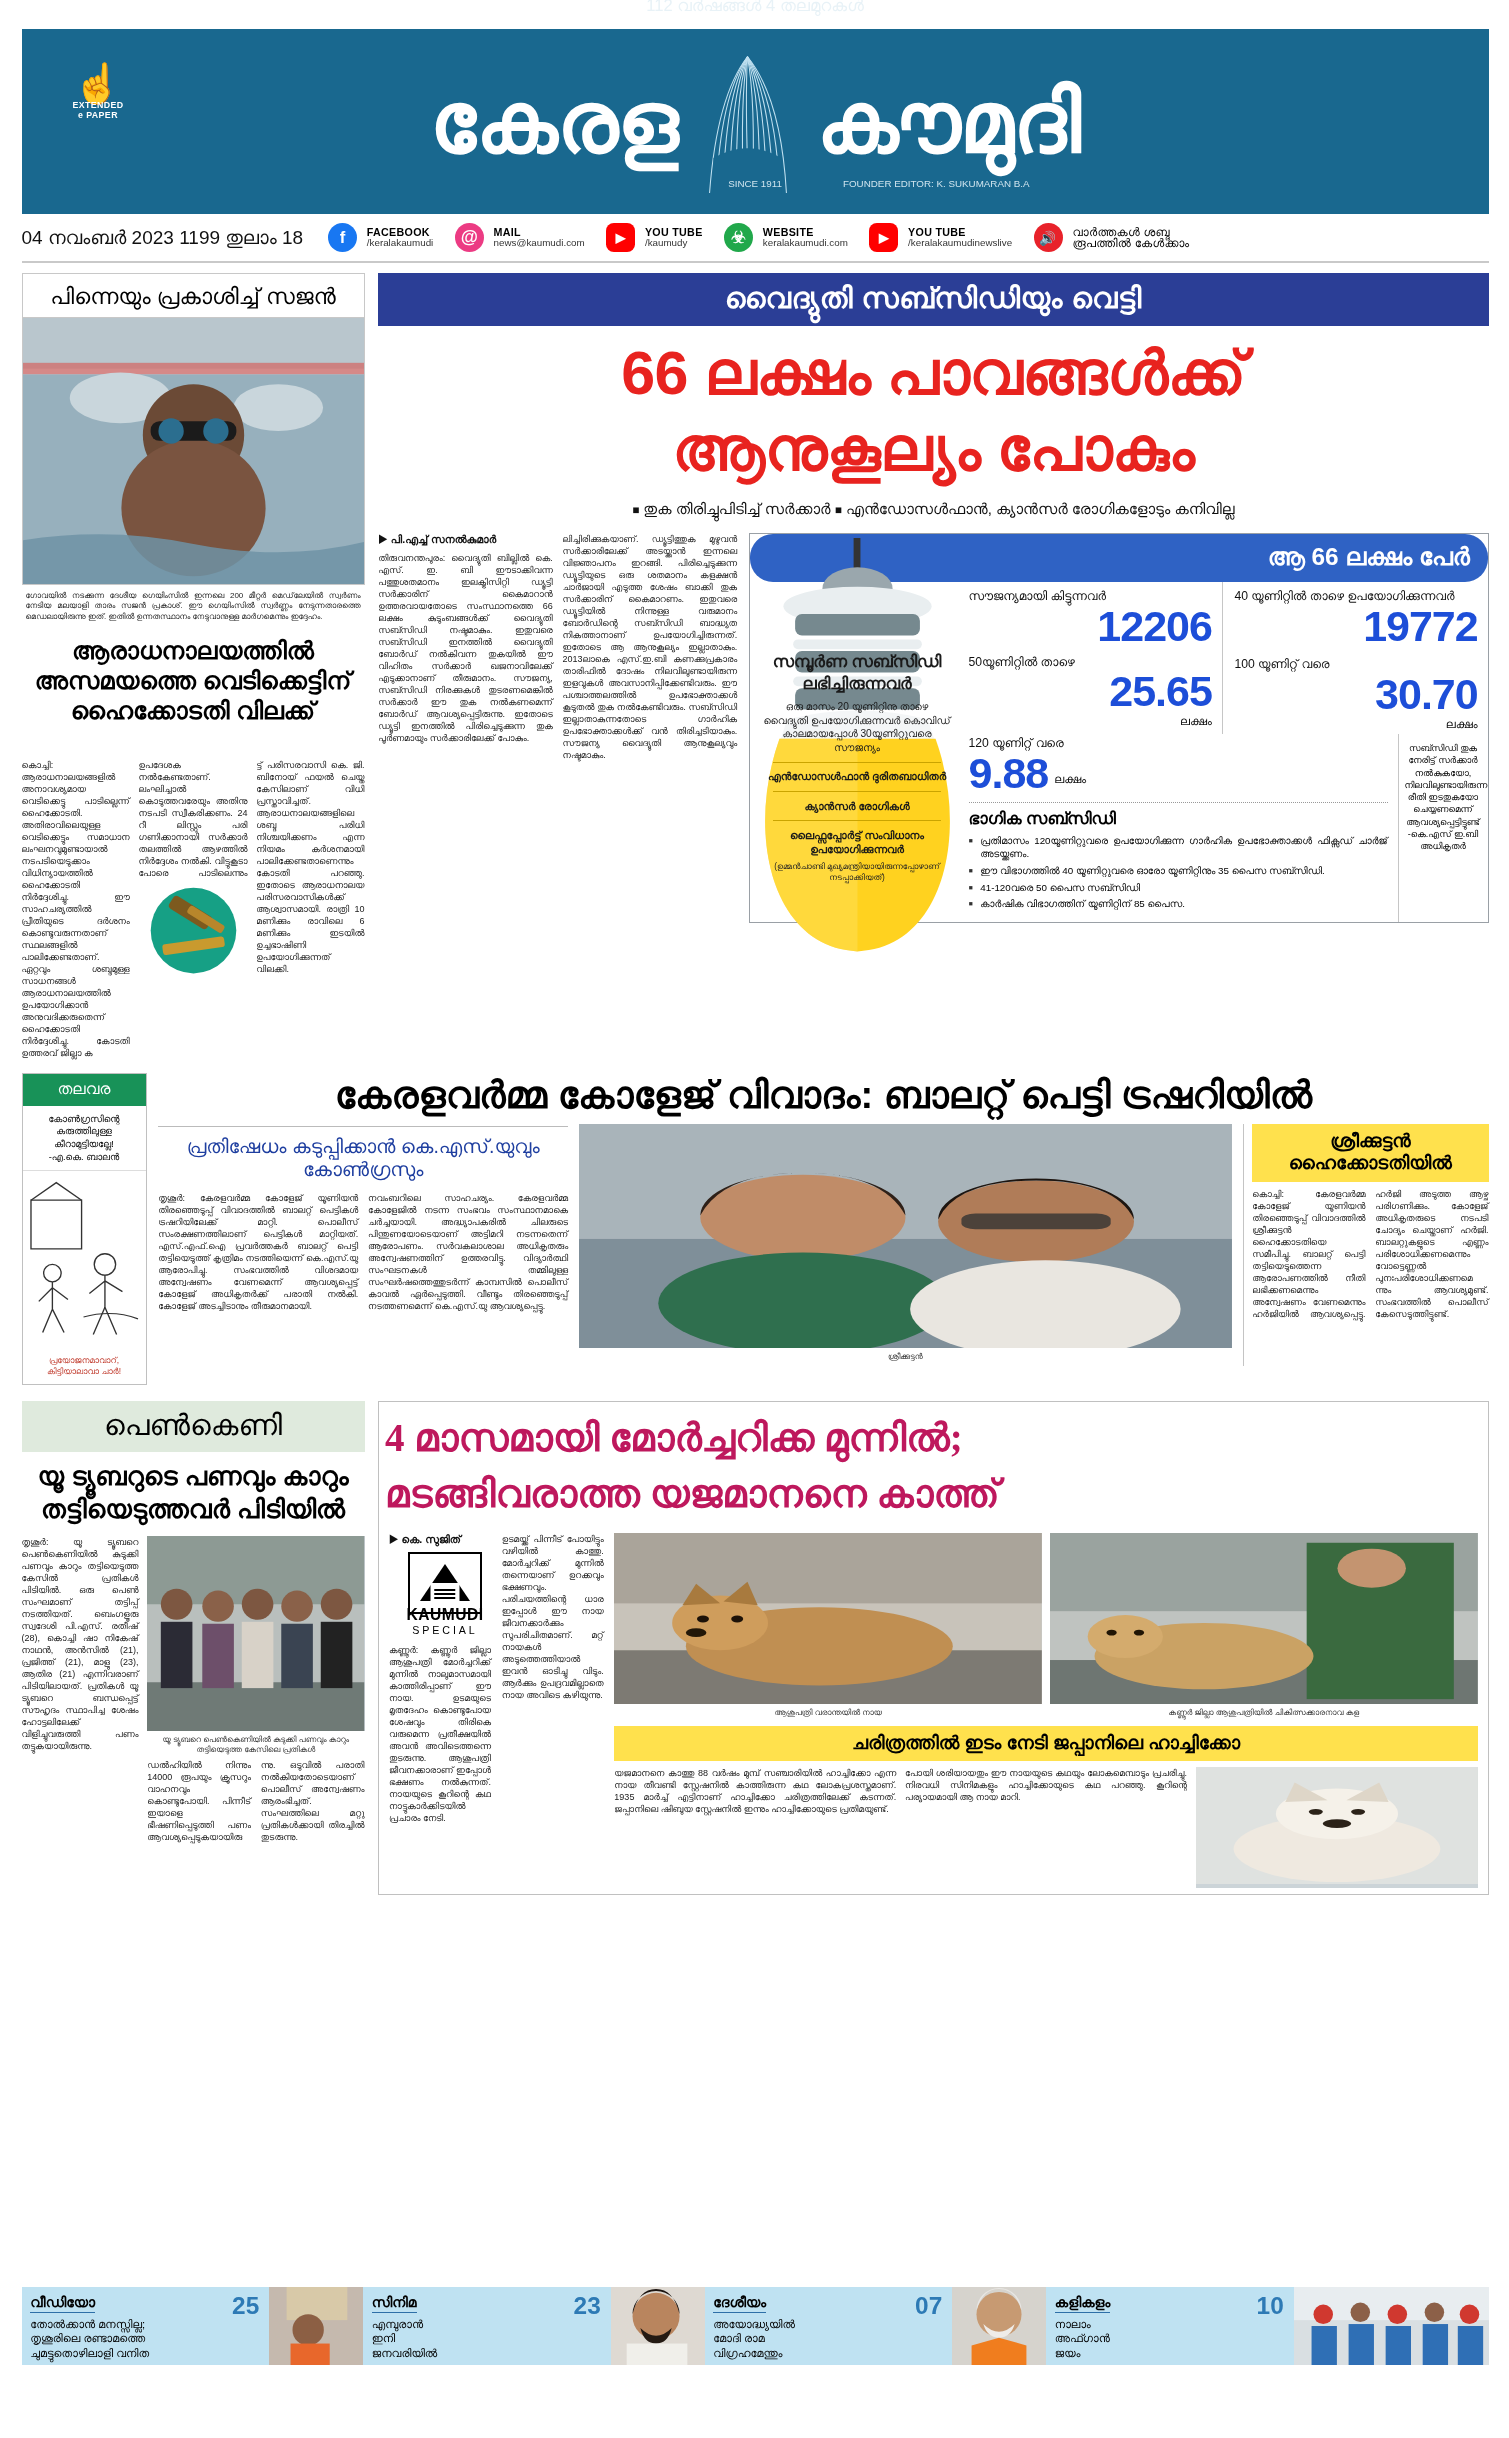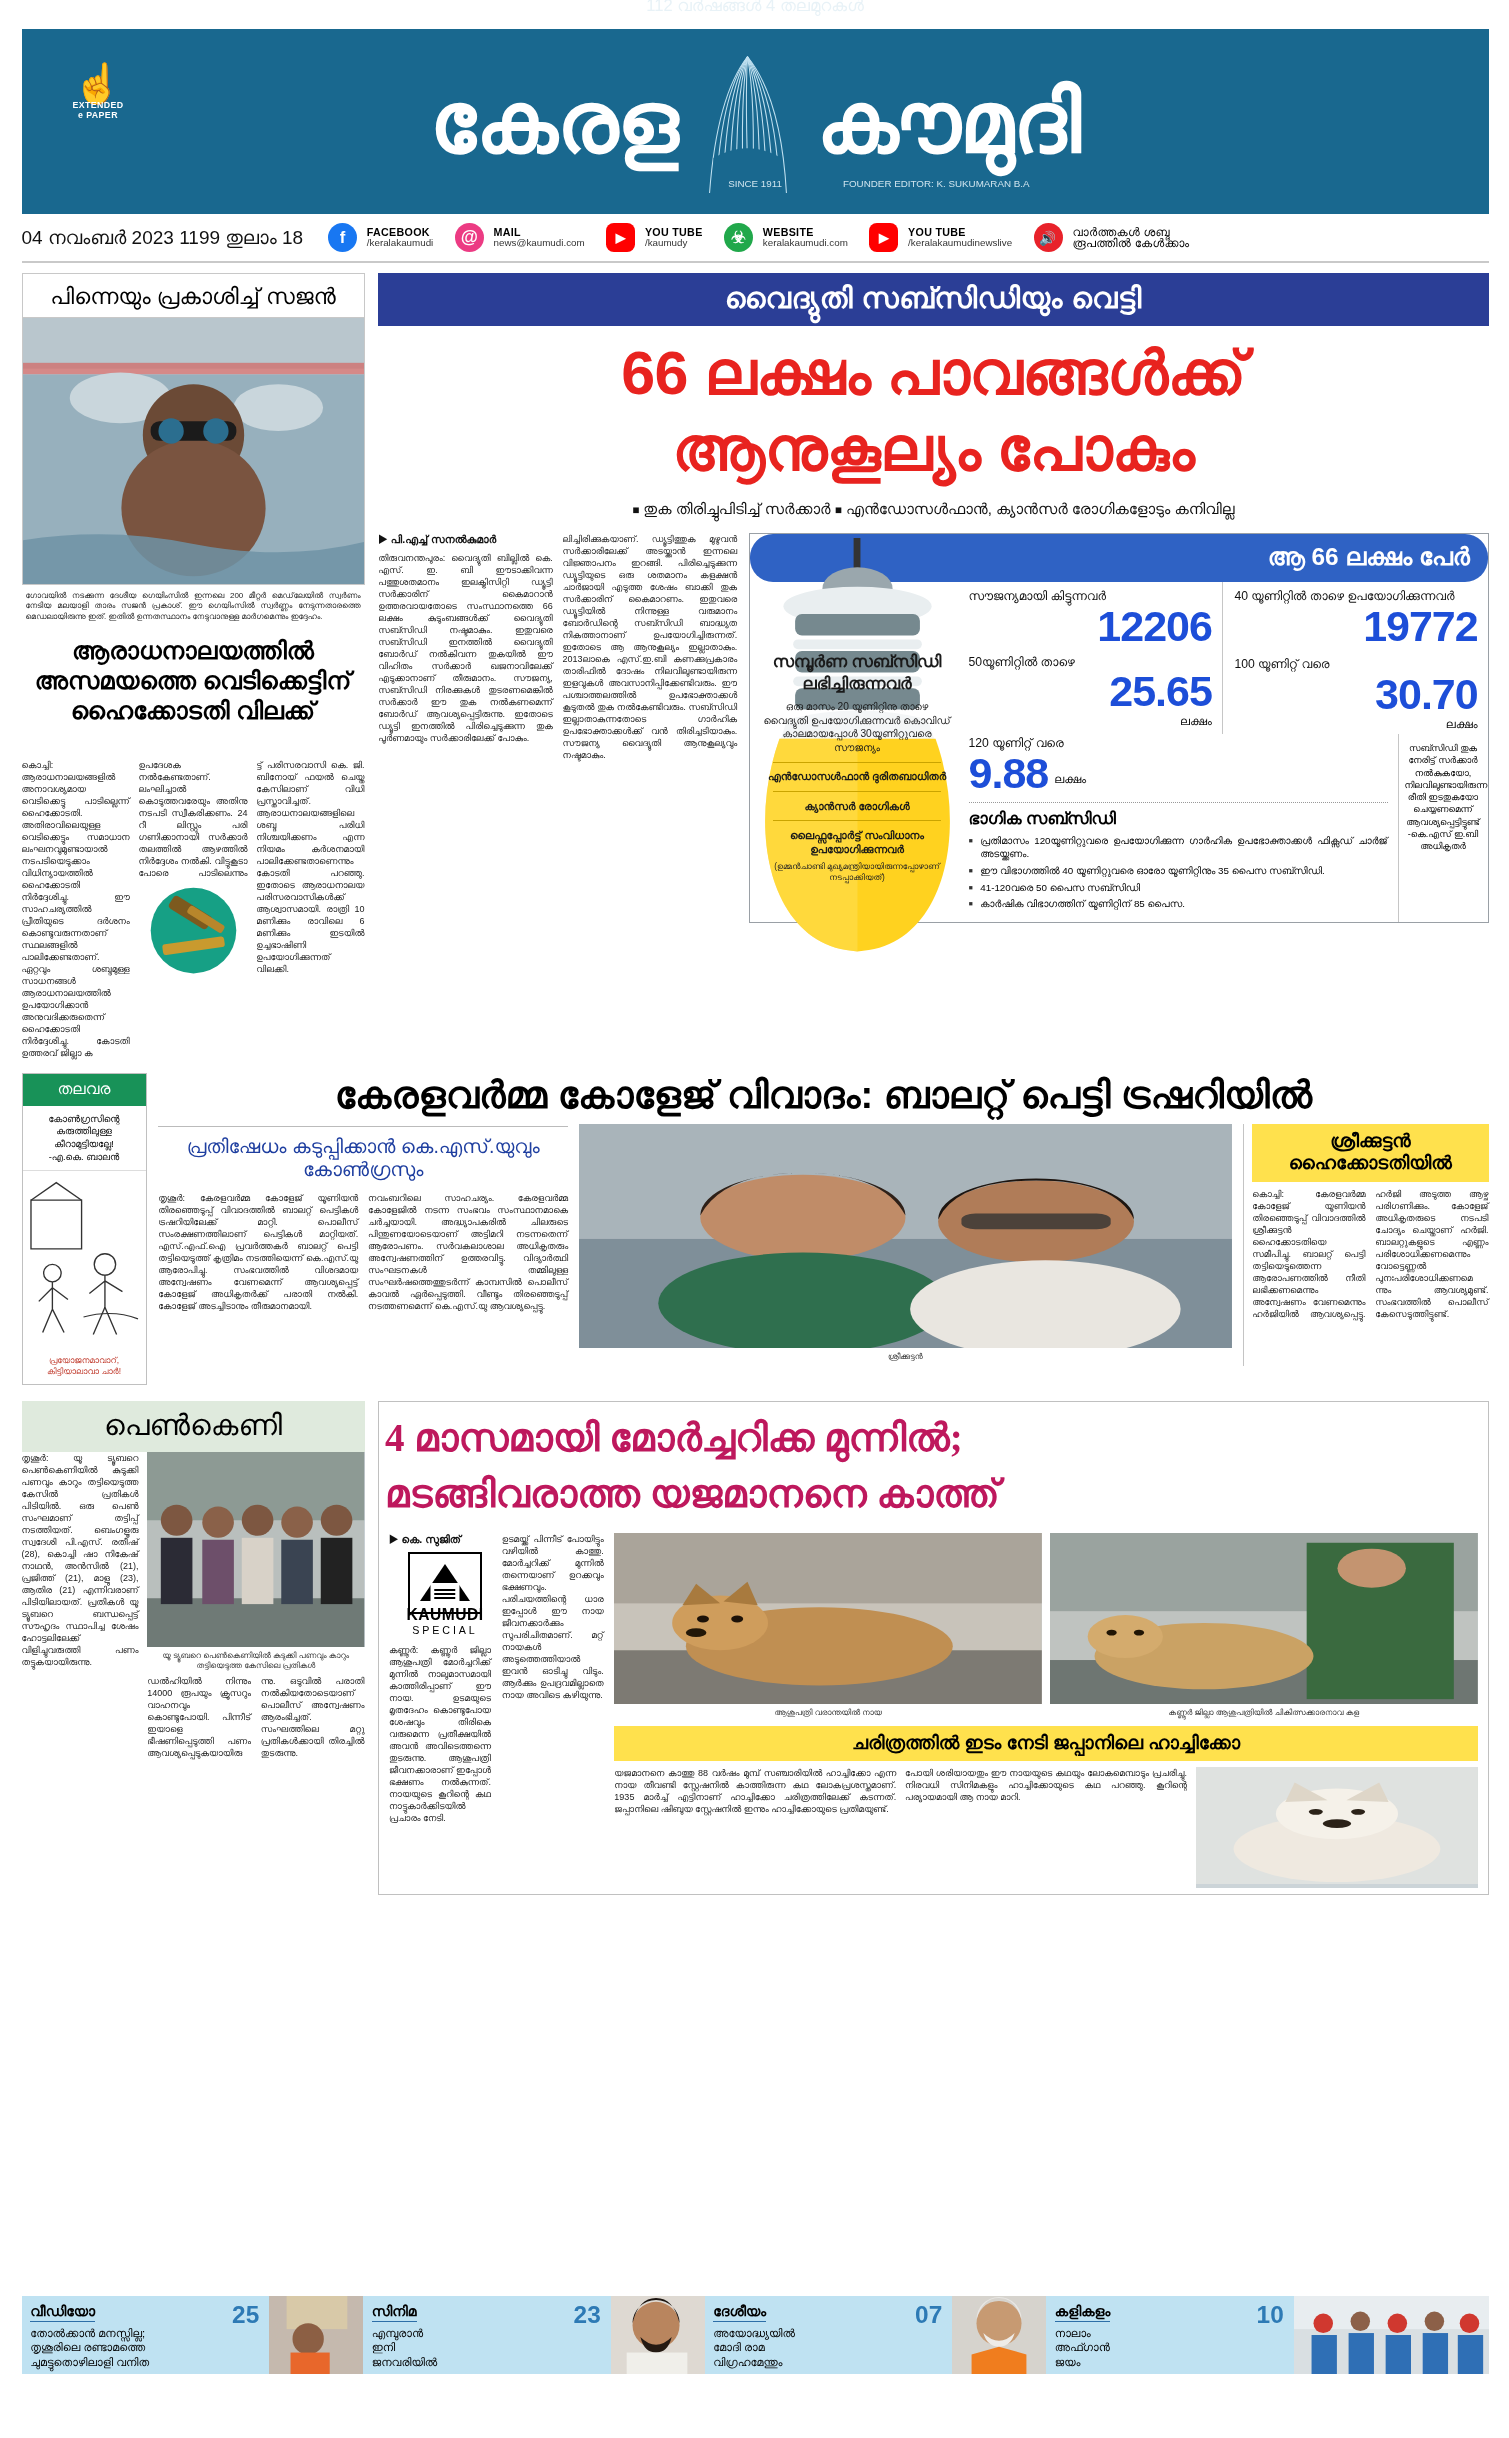--- a/index.html
+++ b/index.html
@@ -157,21 +157,21 @@
   .b3-right { flex:1; border:1px solid #c0c0c0; padding: 0 0 5.9px; }
   .greenbar { background:#dfeadd; font-size: 29px; text-align:center; padding: 7.8px 0 9.8px; }
   .hd3 { font-size: 26px; font-weight:bold; line-height: 33px; text-align:center; padding: 7.8px 0 9.8px; }
   .hd-pink { color:#be185d; font-size: 39px; font-weight:bold; line-height: 47px; text-align:left; padding: 11.7px 5.9px 9.8px; font-family: Liberation Serif, serif; }
 
   .ks-badge { width: 112px; text-align:center; margin: 3.9px auto 7.8px; }
   .ks-name { font-size: 15.6px; font-weight:bold; letter-spacing:0.5px; margin-top:-7.8px; }
   .ks-sub { font-size: 10.7px; letter-spacing: 2.9px; }
 
   
-  .bottom-strip { position:absolute; left:21.5px; right:21.5px; bottom: 93px; display:flex; height: 78px; }
+  .bottom-strip { position:absolute; left:21.5px; right:21.5px; bottom: 102px; display:flex; height: 78px; }
   .bs-cell { background:#bfe2f2; flex:1; padding: 5.9px 8.8px; position:relative; }
   .bs-hd { font-size: 14px; font-weight:bold; border-bottom:1px solid #2d6fa8; display:inline-block; padding-bottom:1px;}
   .bs-no { position:absolute; right: 9.8px; top: 4.9px; font-size: 24.4px; font-weight:bold; color:#2d7ab5; }
   .bs-txt { font-size: 11.2px; line-height: 14.6px; margin-top: 3.9px; }
   .bs-img { width: 94px; flex:none; background:#cfd8dd; overflow:hidden; position:relative;}
 
   .pic { position:relative; overflow:hidden; background:#ccd4d8; }
   .pcap { font-size: 8px; text-align:center; padding:3.9px 2px; color:#333; }
 </style>
 </head>
@@ -448,20 +448,21 @@
           <div class="yellowbar mal">ശ്രീക്കുട്ടൻ ഹൈക്കോടതിയിൽ</div>
           <div class="body-col mal" style="margin-top:5.9px; column-count:2;">കൊച്ചി: കേരളവർമ്മ കോളേജ് യൂണിയൻ തിരഞ്ഞെടുപ്പ് വിവാദത്തിൽ ശ്രീക്കുട്ടൻ ഹൈക്കോടതിയെ സമീപിച്ചു. ബാലറ്റ് പെട്ടി തട്ടിയെടുത്തെന്ന ആരോപണത്തിൽ നീതി ലഭിക്കണമെന്നും അന്വേഷണം വേണമെന്നും ഹർജിയിൽ ആവശ്യപ്പെട്ടു. ഹർജി അടുത്ത ആഴ്ച പരിഗണിക്കും. കോളേജ് അധികൃതരുടെ നടപടി ചോദ്യം ചെയ്താണ് ഹർജി. ബാലറ്റുകളുടെ എണ്ണം പരിശോധിക്കണമെന്നും വോട്ടെണ്ണൽ പുനഃപരിശോധിക്കണമെന്നും ആവശ്യമുണ്ട്. സംഭവത്തിൽ പൊലീസ് കേസെടുത്തിട്ടുണ്ട്.</div>
         </div>
       </div>
     </div>
   </div>
 
   <div class="band3">
     <div class="b3-left">
       <div class="greenbar mal">പെൺകെണി</div>
+      <div class="hd3 mal">യൂ ട്യൂബറുടെ പണവും കാറും തട്ടിയെടുത്തവർ പിടിയിൽ</div>
       <div style="display:flex; gap:8.8px;">
         <div class="body-col mal" style="width:117px;flex:none">തൃശൂർ: യൂ ട്യൂബറെ പെൺകെണിയിൽ കുടുക്കി പണവും കാറും തട്ടിയെടുത്ത കേസിൽ പ്രതികൾ പിടിയിൽ. ഒരു പെൺ സംഘമാണ് തട്ടിപ്പ് നടത്തിയത്. ബെംഗളൂരു സ്വദേശി പി.എസ്. രതീഷ് (28), കൊച്ചി ഷാ നികേഷ് നാഥൻ, അൻസിൽ (21), പ്രജിത്ത് (21), മാളു (23), ആതിര (21) എന്നിവരാണ് പിടിയിലായത്. പ്രതികൾ യൂ ട്യൂബറെ ബന്ധപ്പെട്ട് സൗഹൃദം സ്ഥാപിച്ച ശേഷം ഹോട്ടലിലേക്ക് വിളിച്ചുവരുത്തി പണം തട്ടുകയായിരുന്നു.</div>
         <div style="flex:1">
           <div class="pic" style="height:195px">
             <svg width="100%" height="195" viewBox="0 0 220 200" preserveAspectRatio="none">
               <rect width="220" height="200" fill="#b9bfbd"></rect>
               <rect width="220" height="70" fill="#8d9a94"></rect>
               <rect y="150" width="220" height="50" fill="#6f7a76"></rect>
               <g>
                 <circle cx="30" cy="70" r="16" fill="#7d5741"></circle>

